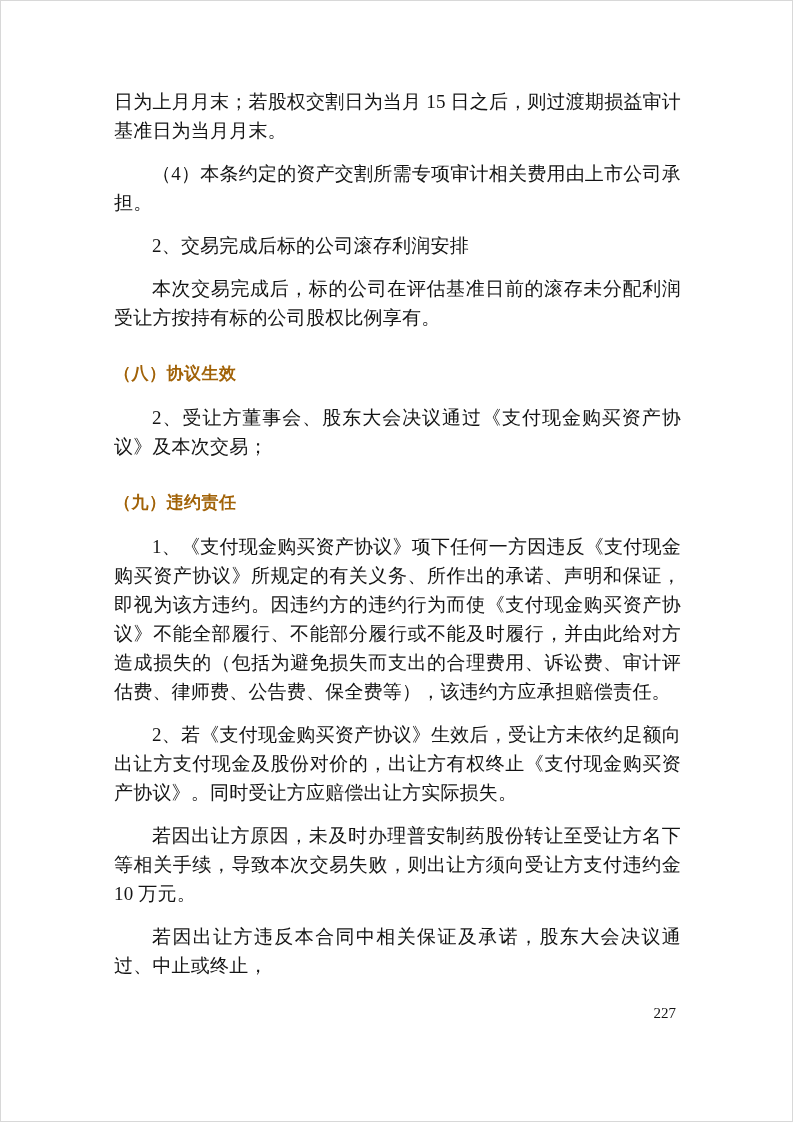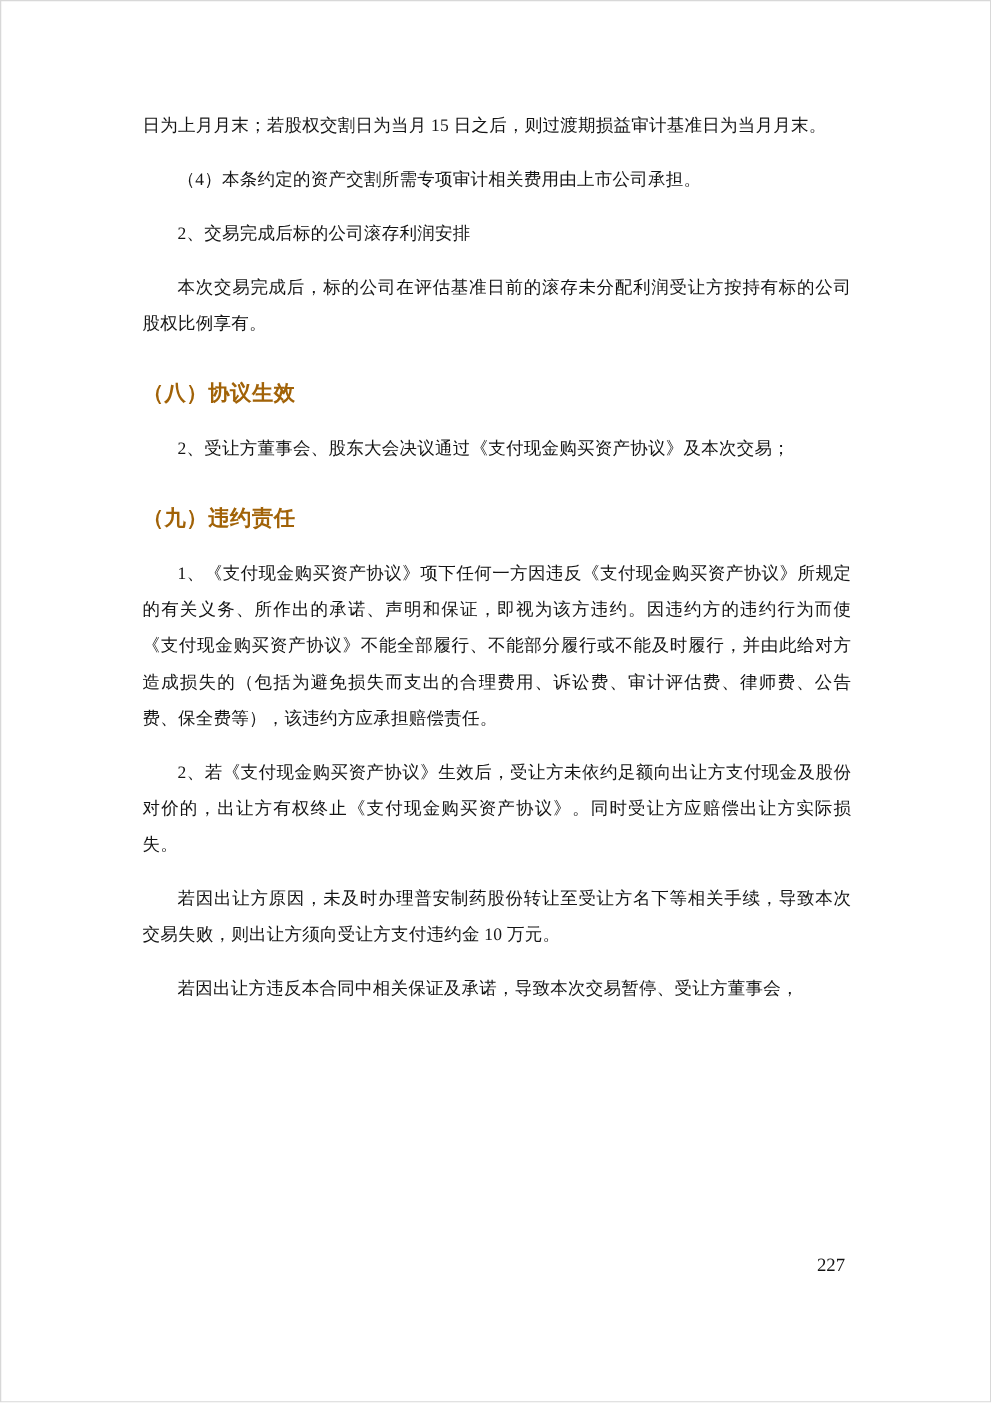--- a/index.html
+++ b/index.html
@@ -19,21 +19,21 @@
     color: #141414;
   }
   .body-text {
     position: absolute;
     top: 86px;
     left: 113px;
     width: 567px;
   }
   .para {
     margin: 0 0 14px 0;
-    font-size: 14px;
+    font-size: 19px;
     line-height: 29px;
     text-align: justify;
     text-justify: inter-ideograph;
     letter-spacing: 0.2px;
   }
   .para.indent {
     text-indent: 2em;
   }
   .section-heading {
     margin: 28px 0 13px 0;
@@ -76,18 +76,18 @@
     <p class="para indent">2、受让方董事会、股东大会决议通过《支付现金购买资产协议》及本次交易；</p>
 
     <h2 class="section-heading">（九）违约责任</h2>
 
     <p class="para indent">1、《支付现金购买资产协议》项下任何一方因违反《支付现金购买资产协议》所规定的有关义务、所作出的承诺、声明和保证，即视为该方违约。因违约方的违约行为而使《支付现金购买资产协议》不能全部履行、不能部分履行或不能及时履行，并由此给对方造成损失的（包括为避免损失而支出的合理费用、诉讼费、审计评估费、律师费、公告费、保全费等），该违约方应承担赔偿责任。</p>
 
     <p class="para indent">2、若《支付现金购买资产协议》生效后，受让方未依约足额向出让方支付现金及股份对价的，出让方有权终止《支付现金购买资产协议》。同时受让方应赔偿出让方实际损失。</p>
 
     <p class="para indent">若因出让方原因，未及时办理普安制药股份转让至受让方名下等相关手续，导致本次交易失败，则出让方须向受让方支付违约金 10 万元。</p>
 
-    <p class="para indent">若因出让方违反本合同中相关保证及承诺，导致本次交易暂停、受让方董事会，</p>
+    <p class="para indent">若因出让方违反本合同中相关保证及承诺，股东大会决议通过、中止或终止，</p>
 
   </div>
 
   <div class="page-number">227</div>
 </div>
 
 </body></html>

